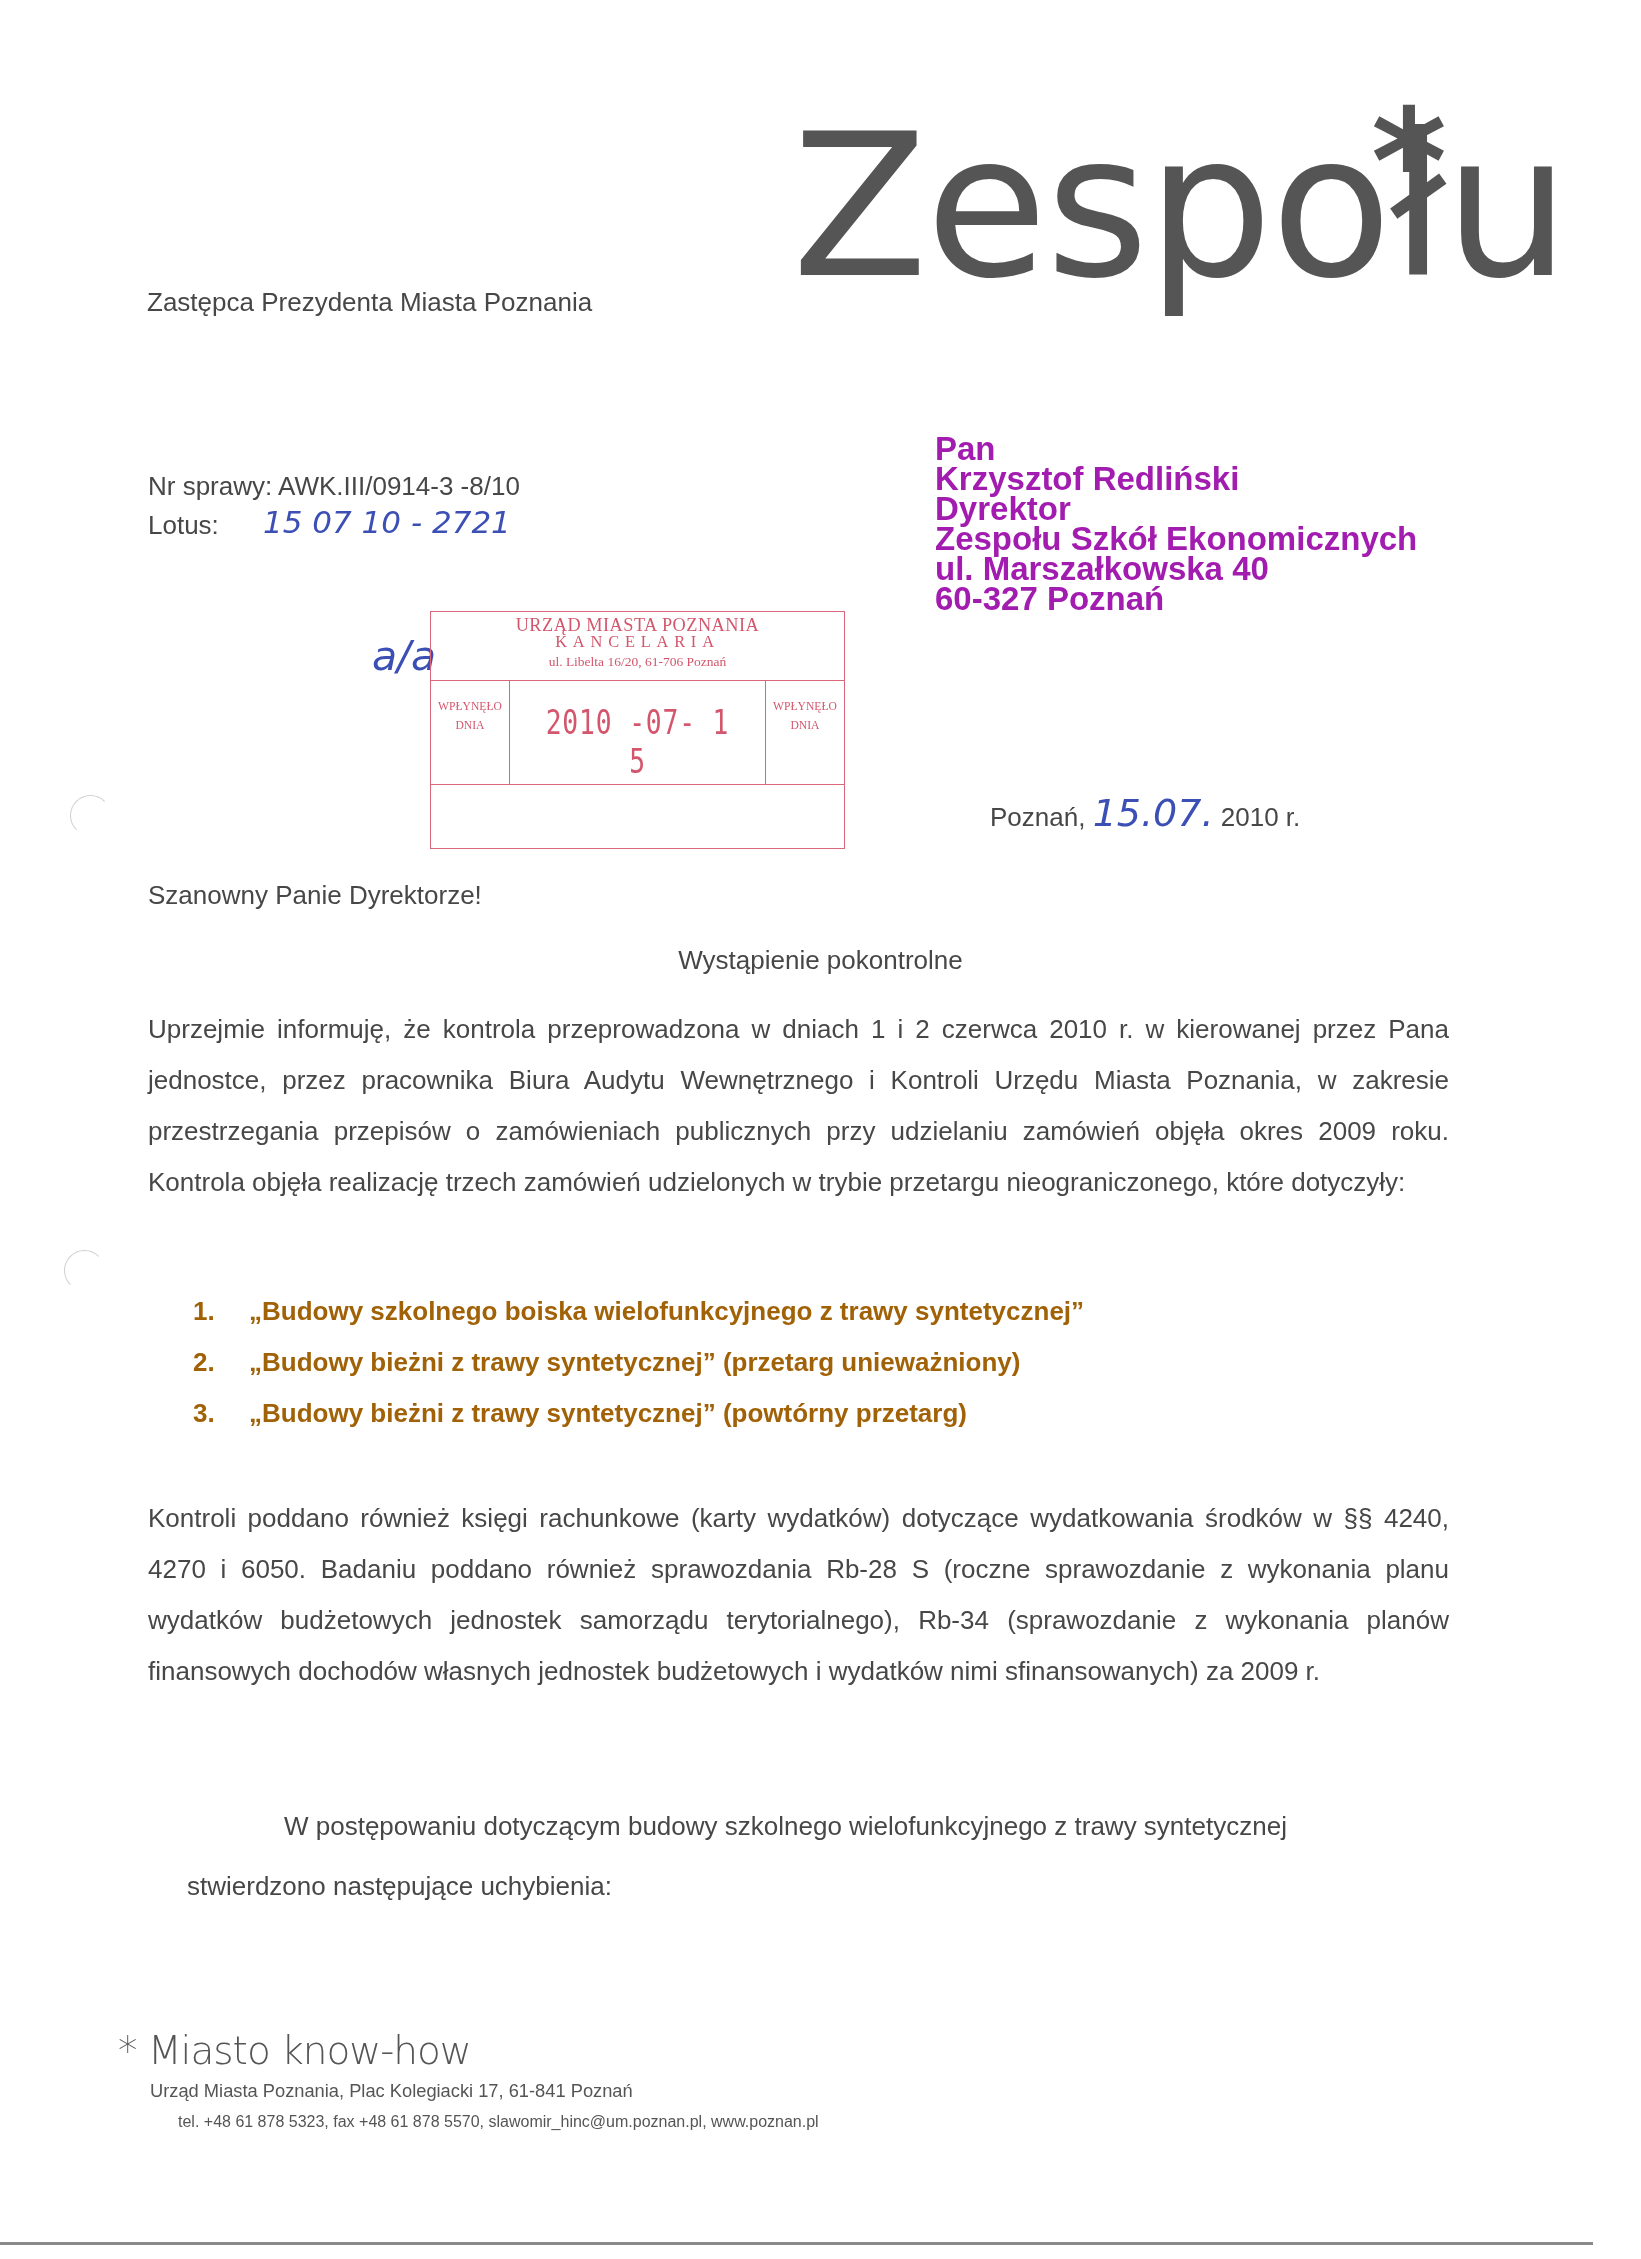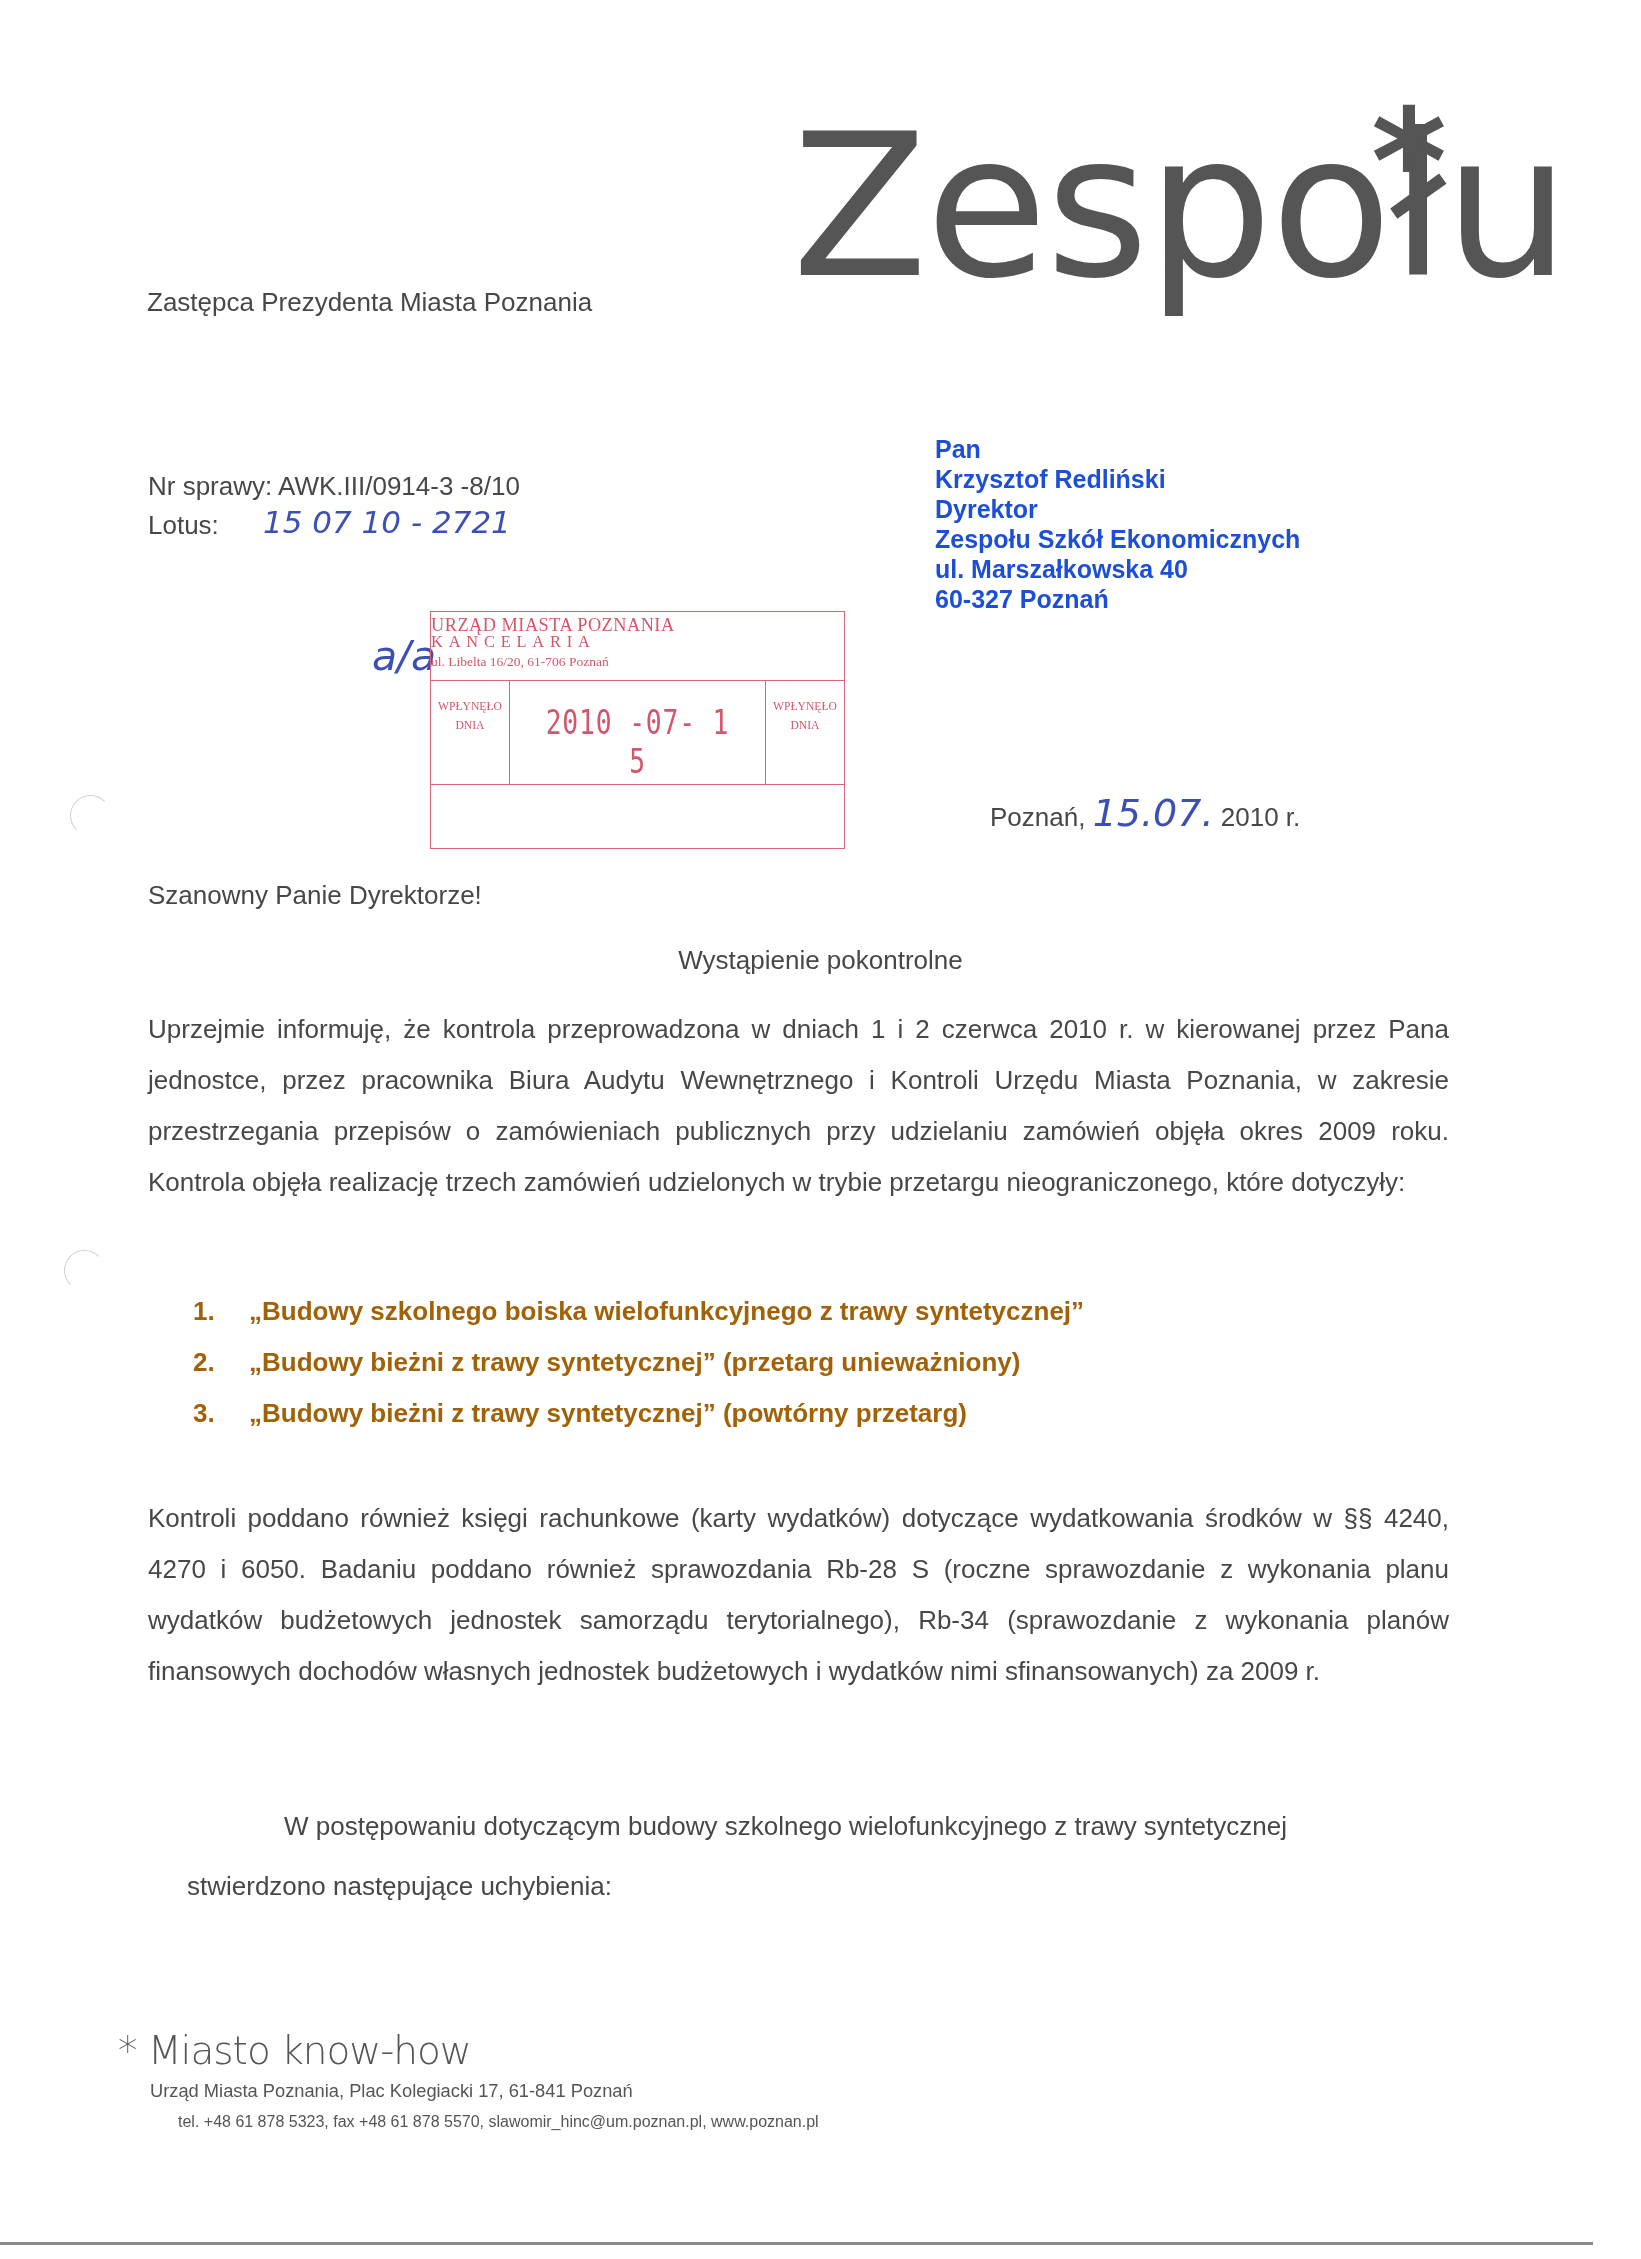--- a/index.html
+++ b/index.html
@@ -20,26 +20,26 @@
   #logo .star {
     position: absolute; left: 579px; top: -19.3px; font-size: 145px; color: #555555;
     font-family: "DejaVu Sans", sans-serif; font-weight: bold; line-height: 1;
   }
   .t27 { font-size: 26px; line-height: 31px; color: #474747; }
   .sender { left: 147px; top: 287px; }
   .case-no { left: 148px; top: 471px; }
   .lotus-row { left: 148px; top: 510px; }
   .hand { font-family: "DejaVu Sans", sans-serif; color: #3b4fb5; font-style: italic; }
   .lotus-val { position: absolute; left: 263px; top: 504px; font-size: 31px; }
-  .recipient { left: 935px; top: 434px; font-weight: bold; font-size: 25px; line-height: 30px; color: #1d4ed8; }
+  .recipient { left: 935px; top: 434px; font-weight: bold; font-size: 33px; line-height: 30px; color: #a21caf; }
   .recipient div { white-space: nowrap; }
 
   
   .stamp { left: 430px; top: 611px; width: 415px; height: 238px; border: 1.9px solid #d9667a; color: #d3566c; font-family: "Liberation Serif", serif; box-sizing: border-box; }
-  .stamp .head { position: absolute; left: 0; top: 0; width: 100%; height: 68px; border-bottom: 1.9px solid #d9667a; }
+  .stamp .head { position: absolute; left: 0; top: 0; width: 100%; height: 68px; border-bottom: 1.9px solid #d9667a; text-align: center; }
   .stamp .l1 { font-size: 18.3px; line-height: 18.3px; margin-top: 3.9px; letter-spacing: 0.5px; }
   .stamp .l2 { font-size: 16.4px; line-height: 16.4px; letter-spacing: 5.8px; }
   .stamp .l3 { font-size: 13.5px; line-height: 21px; }
   .stamp .mid { position: absolute; left: 0; top: 68px; width: 100%; height: 104px; border-bottom: 1.9px solid #d9667a; }
   .stamp .side { position: absolute; top: 0; width: 79px; height: 104px; text-align: center; font-size: 11.6px; line-height: 19.3px; padding-top: 17px; box-sizing: border-box; }
   .stamp .side.left { left: 0; border-right: 1.9px solid #d9667a; }
   .stamp .side.right { right: 0; border-left: 1.9px solid #d9667a; }
   .stamp .date { position: absolute; left: 81px; right: 81px; top: 23px; text-align: center; font-family: "DejaVu Sans Mono", monospace; font-size: 33px; letter-spacing: 1px; transform: scaleX(0.8); }
   .stamp .bottom { position: absolute; left: 7.7px; top: 178px; right: 7.7px; font-size: 14.5px; line-height: 25px; }
   .stamp .uline { display: inline-block; border-bottom: 1px solid #d9667a; height: 13.5px; vertical-align: baseline; }

